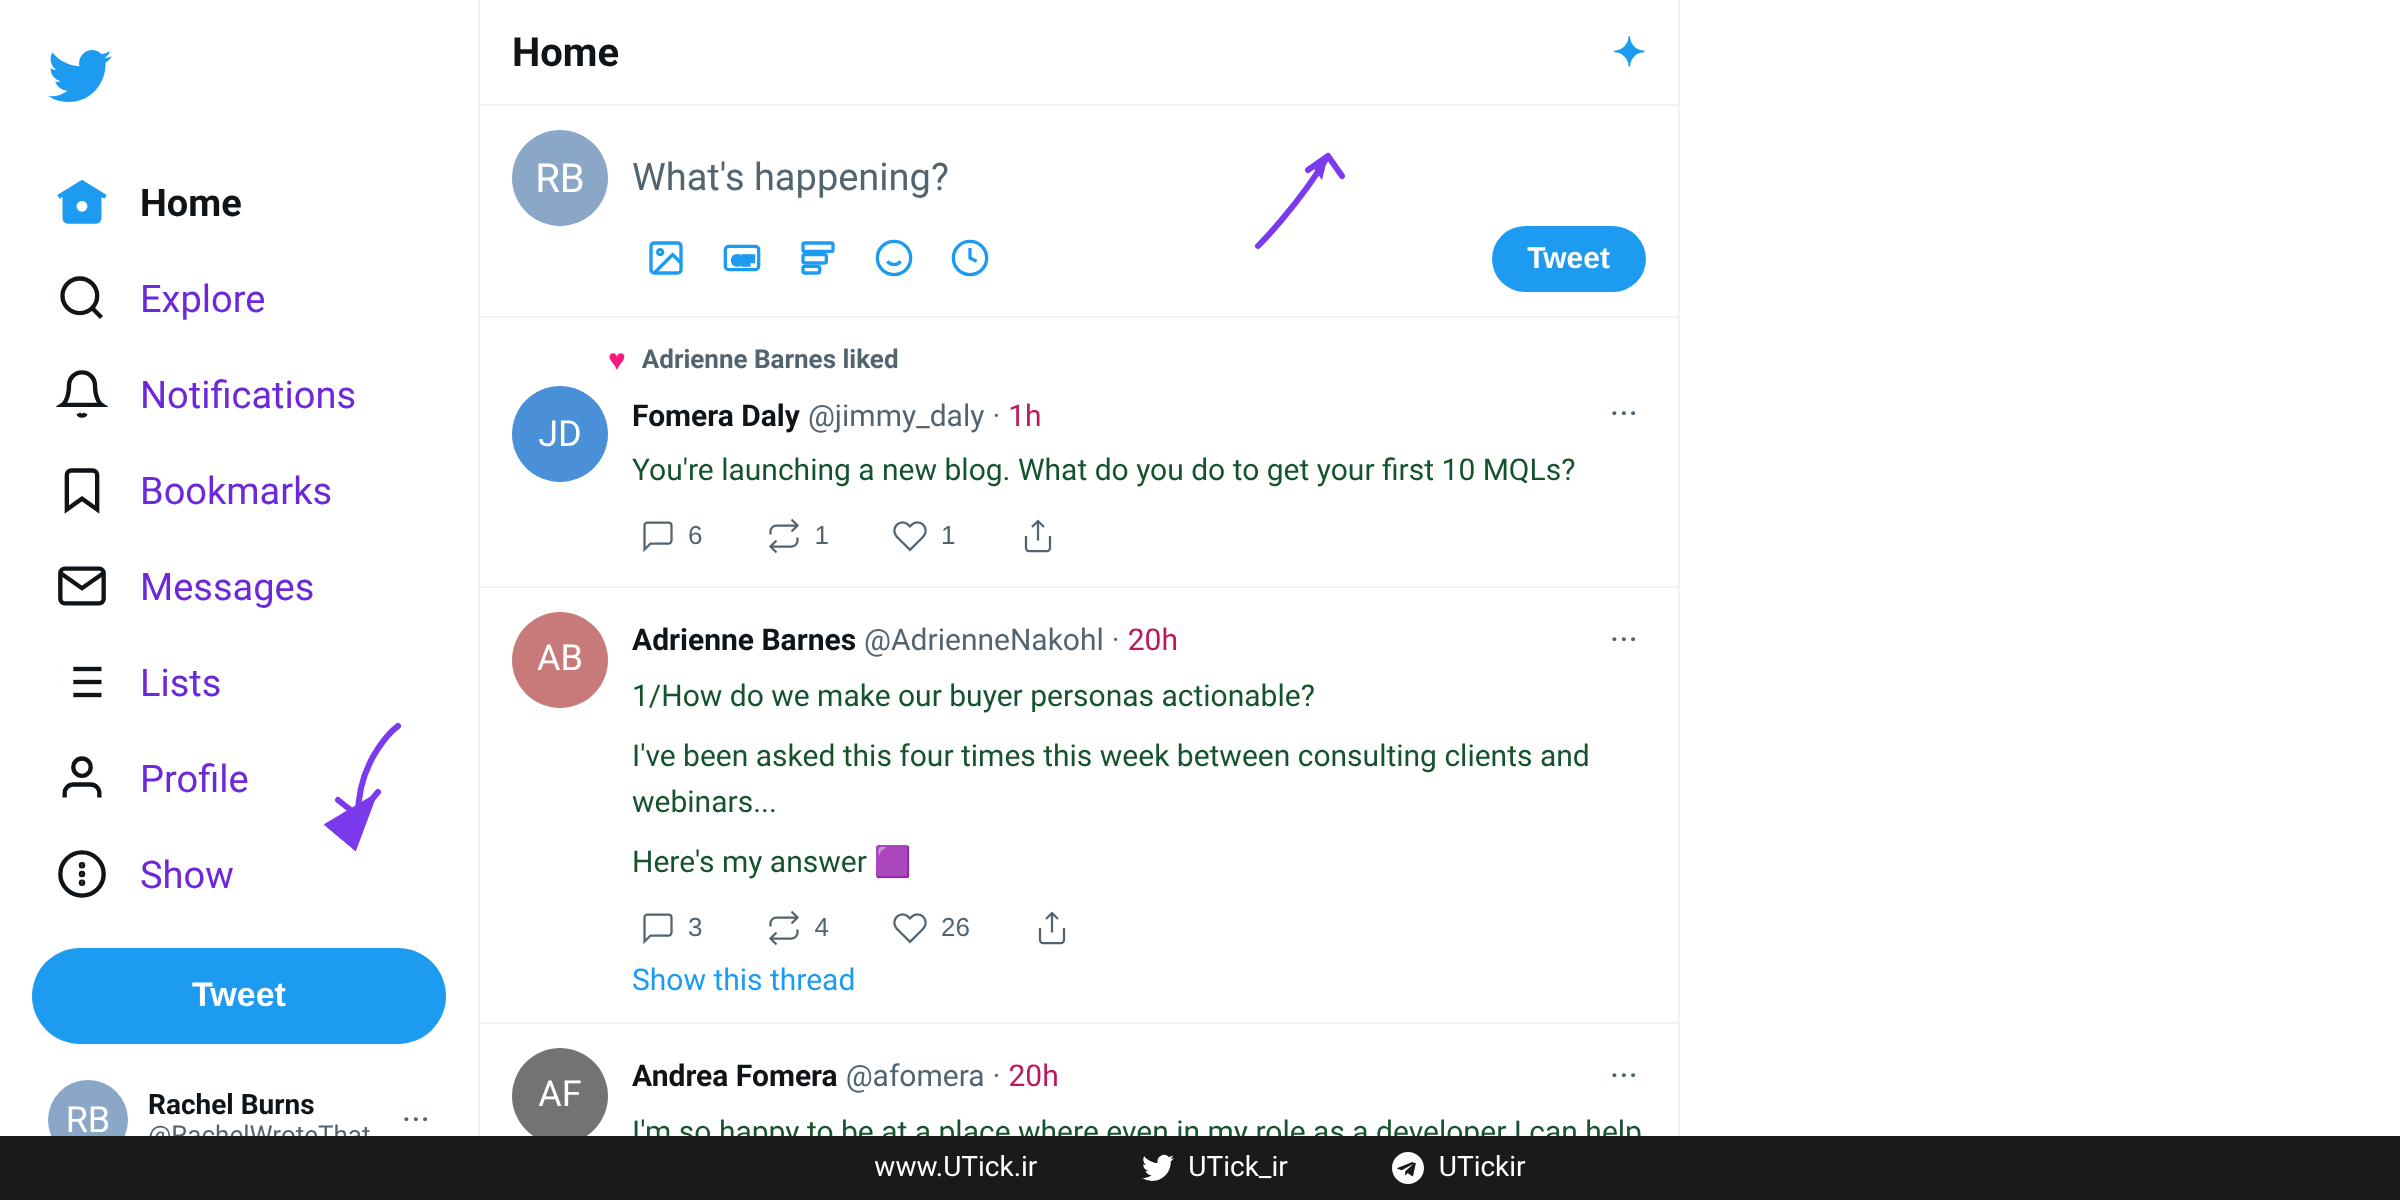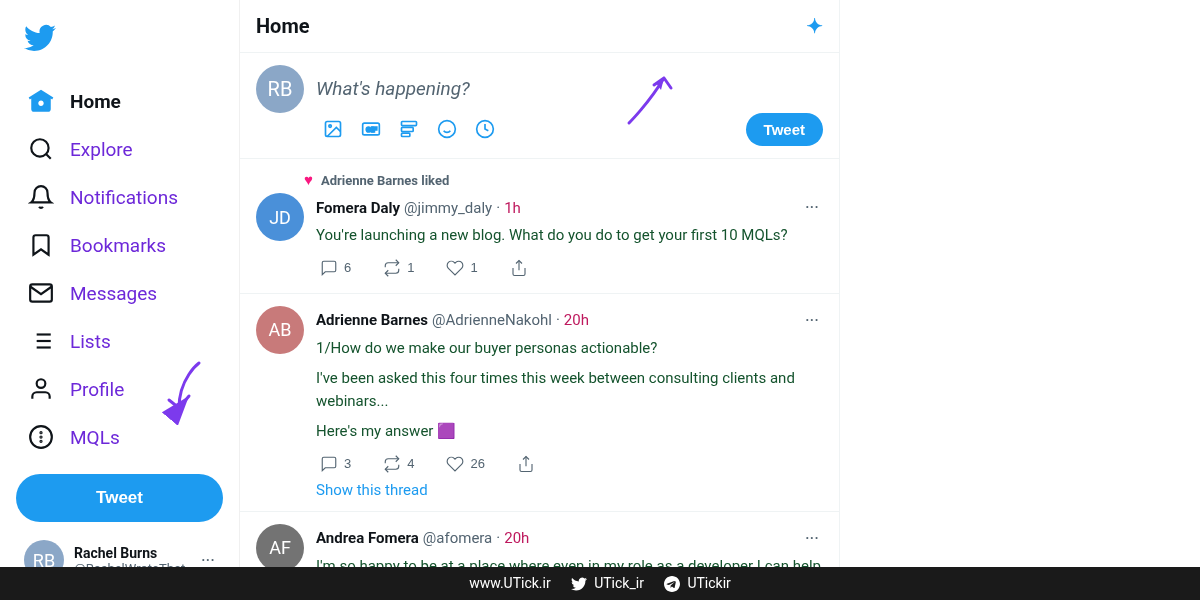--- a/index.html
+++ b/index.html
@@ -111,21 +111,20 @@
       flex-shrink: 0; margin-right: 12px;
       display: flex; align-items: center; justify-content: center;
       color: #fff; font-size: 20px; overflow: hidden;
     }
     .compose-right { flex: 1; }
     .compose-placeholder {
       font-size: 19px;
       color: #536471;
       padding: 12px 0 4px;
       cursor: text;
-      font-style: italic;
     }
     .compose-toolbar {
       display: flex;
       align-items: center;
       justify-content: space-between;
       margin-top: 8px;
     }
     .compose-tools { display: flex; gap: 4px; }
     .compose-tool-btn {
       width: 34px; height: 34px; border: none; background: none;
@@ -188,21 +187,21 @@
     .tweet-action svg { width: 18px; height: 18px; }
     .show-thread { color: #1d9bf0; font-size: 15px; cursor: pointer; margin-top: 4px; }
 
     
     .watermark {
       background: #1a1a1a;
       color: #fff;
       display: flex;
       align-items: center;
       justify-content: center;
-      gap: 20px;
+      gap: 52px;
       padding: 8px 20px;
       font-size: 14px;
       width: 100%;
       position: fixed;
       bottom: 0;
       left: 0;
       z-index: 100;
     }
   </style>
 </head>
@@ -290,21 +289,21 @@
       <svg viewBox="0 0 24 24" width="26" height="26" fill="none" stroke="#0f1419" stroke-width="2">
           <circle cx="12" cy="12" r="10"></circle>
           <line x1="12" y1="8" x2="12" y2="8"></line>
           <line x1="12" y1="12" x2="12" y2="12"></line>
           <line x1="12" y1="16" x2="12" y2="16"></line>
           <circle cx="12" cy="8" r="0.5" fill="#0f1419"></circle>
           <circle cx="12" cy="12" r="0.5" fill="#0f1419"></circle>
           <circle cx="12" cy="16" r="0.5" fill="#0f1419"></circle>
         </svg>
     </span>
-    <span class="nav-label">MQLs</span>
+    <span class="nav-label">Show</span>
   </div>
 
   <svg class="arrow-purple-down" viewBox="0 0 60 70" fill="none">
     <path d="M40 5 C40 5 20 20 20 50 L10 42 M20 50 L30 38" stroke="#7c3aed" stroke-width="3" stroke-linecap="round" stroke-linejoin="round" marker-end="url(#arrowhead2)"></path>
     <defs>
       <marker id="arrowhead2" markerWidth="10" markerHeight="7" refX="10" refY="3.5" orient="auto">
         <polygon points="0 0, 10 3.5, 0 7" fill="#7c3aed"></polygon>
       </marker>
     </defs>
   </svg>

